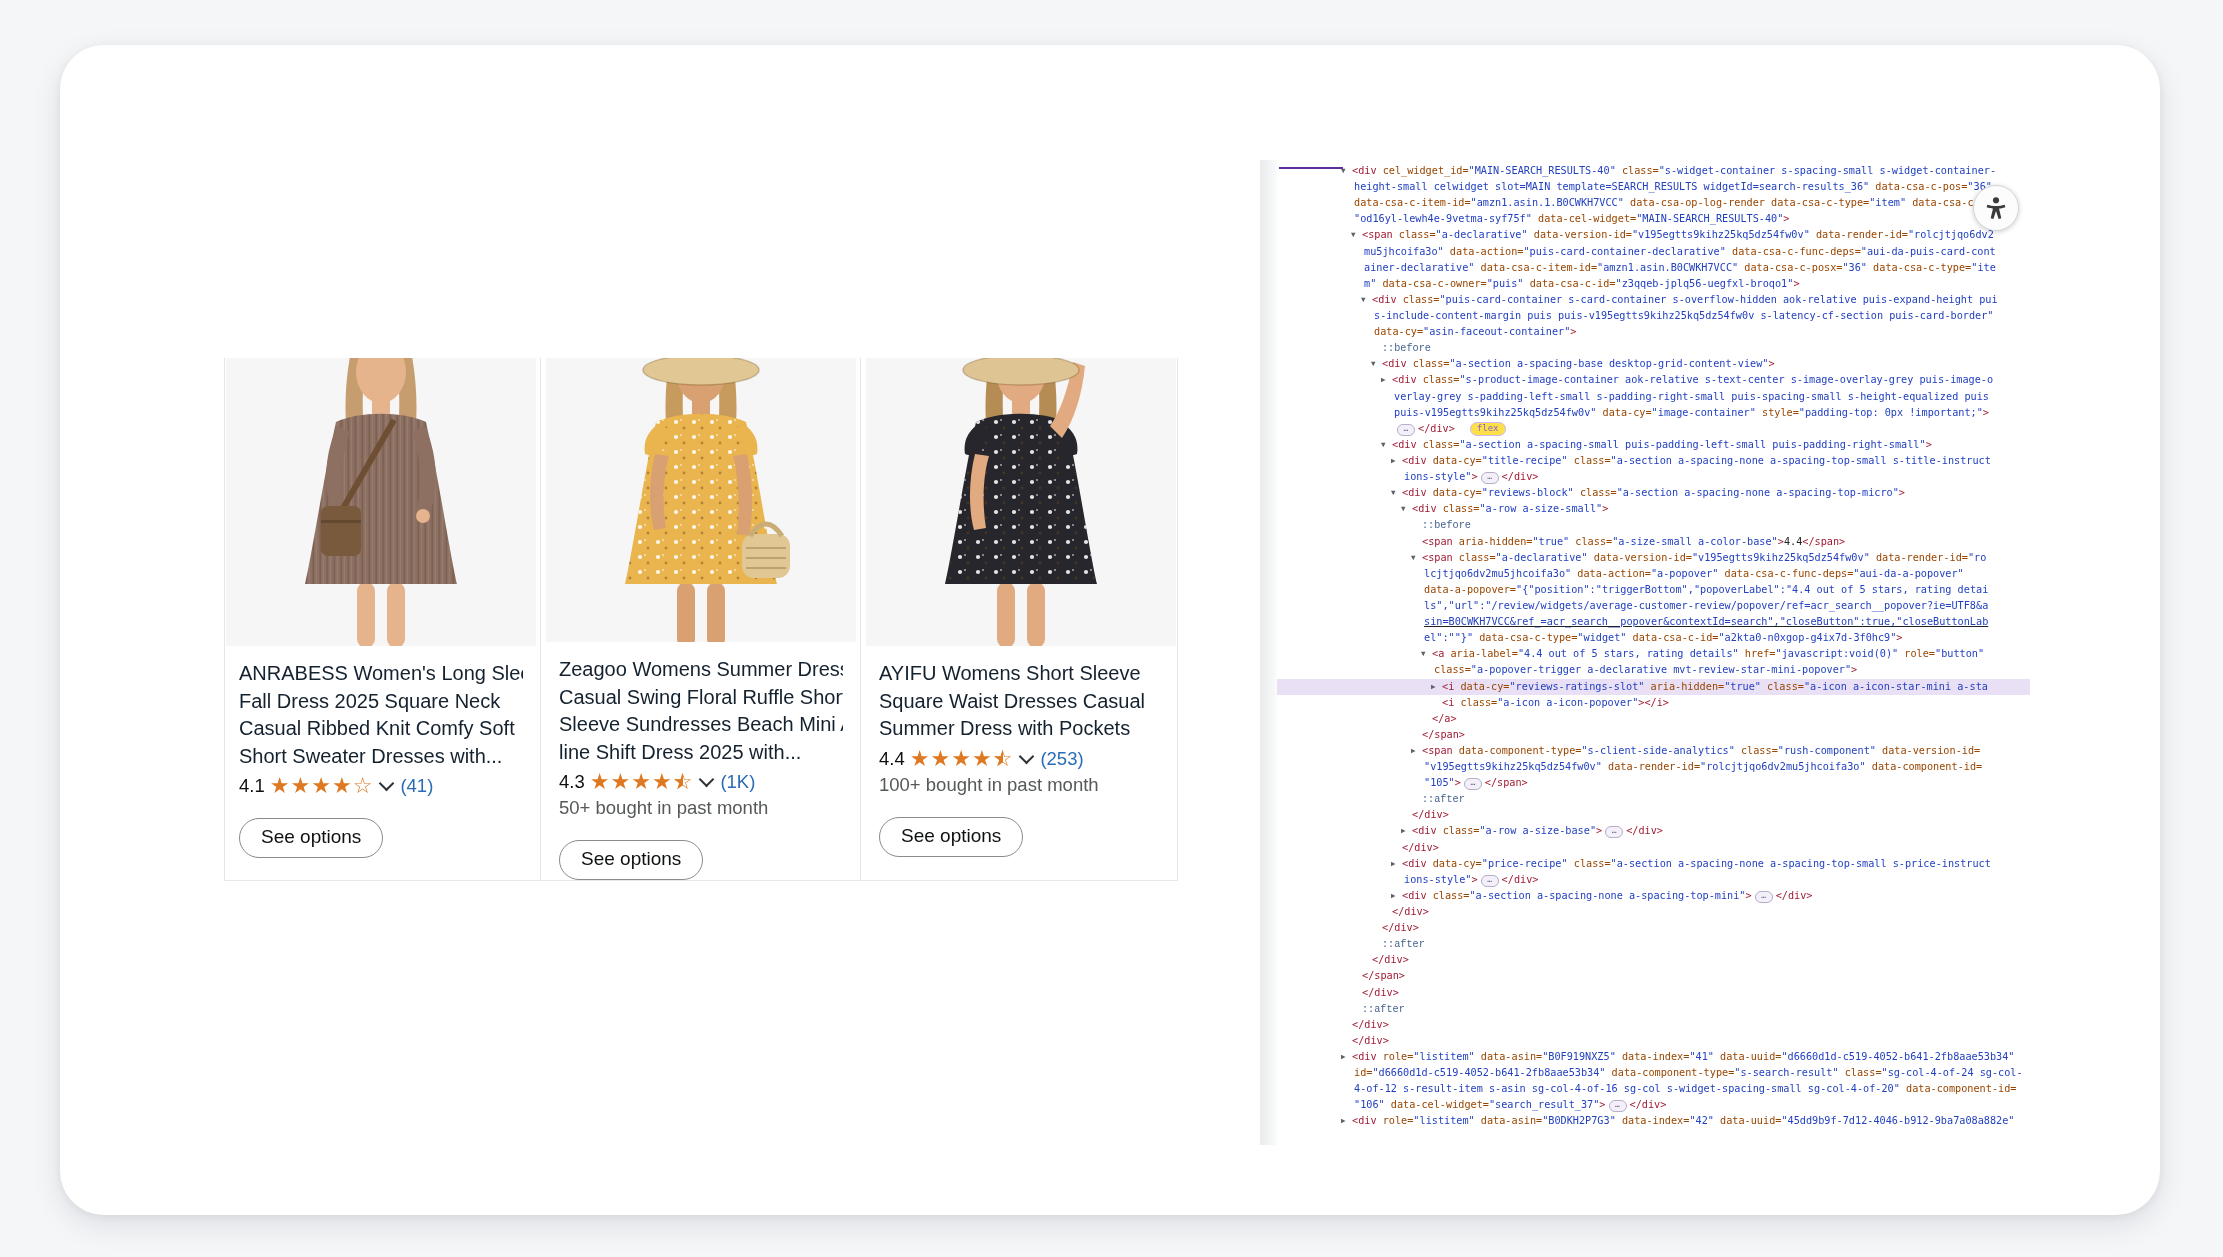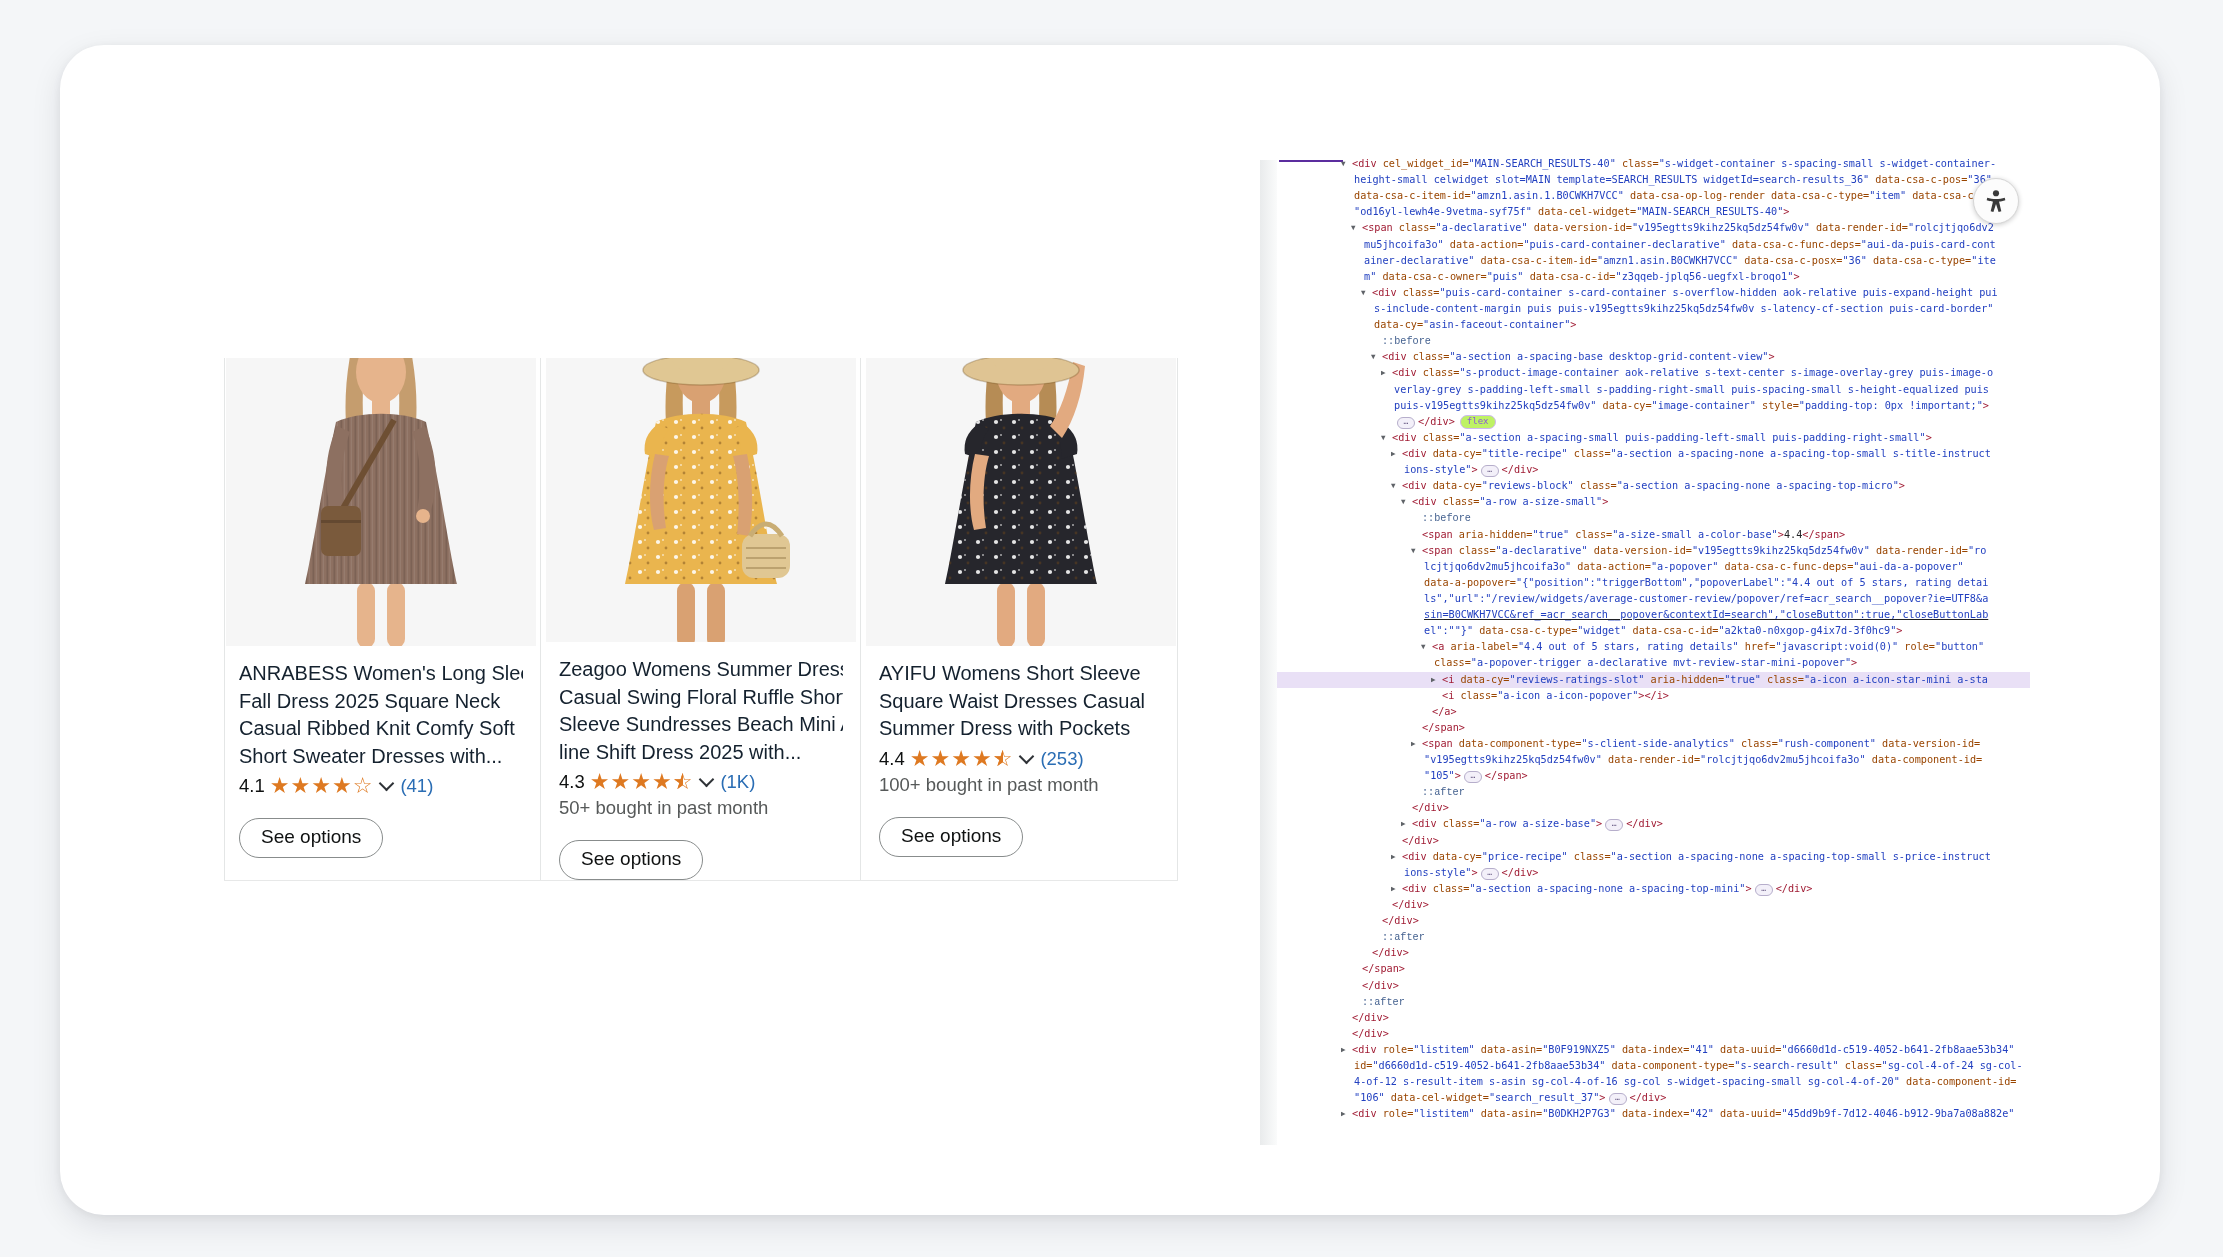--- a/index.html
+++ b/index.html
@@ -34,42 +34,42 @@
   .bought:empty{display:none;}
   .seebtn{
     margin-top:21px;display:inline-block;padding:7px 21px 9px 21px;
     font-size:19px;color:#0f1111;background:#fff;
     border:1.4px solid #888c8c;border-radius:22px;cursor:pointer;
     font-family:"Liberation Sans",sans-serif;
   }
   
   .devedge{position:absolute;left:1200px;top:115px;width:17px;height:985px;
     background:linear-gradient(90deg,#e9ebec,#fafbfb);}
-  .devwrap{position:absolute;left:1217px;top:108px;width:753px;height:985px;background:#fff;overflow:hidden;}
+  .devwrap{position:absolute;left:1217px;top:115px;width:753px;height:985px;background:#fff;overflow:hidden;}
   .dtlines{padding-top:3px;position:relative;}
   .cl{white-space:pre;height:16.12px;font-family:"DejaVu Sans Mono",monospace;
       font-size:10.2px;line-height:16.12px;color:#202124;cursor:default;}
   .cl.sel{background:#e9e0f6;}
   .arrow{color:#5f6368;font-size:7.5px;width:11px;display:inline-block;vertical-align:1px;cursor:pointer;}
   .tk-t{color:#a01b33;}
   .tk-a{color:#994500;}
   .tk-v{color:#2240c0;}
   .tk-d{color:#202124;}
   .tk-p{color:#44618f;font-family:Liberation Mono, monospace;}
   .tk-q{color:#80868b;font-style:italic;}
   .tk-l{color:#2240c0;}
   .pill{
     display:inline-block;min-width:16px;height:10px;margin:0 3px;
     border:1px solid #b6aecb;border-radius:6px;background:#f3f0f9;
     color:#6b5e87;font-size:8px;line-height:8px;text-align:center;
     vertical-align:1px;cursor:pointer;
   }
   .badge{
-    display:inline-block;margin-left:5px;padding:0 6px;height:12px;
-    border:1px solid #cdb8f0;border-radius:8px;background:#bef264;
+    display:inline-block;margin-left:15px;padding:0 6px;height:12px;
+    border:1px solid #cdb8f0;border-radius:8px;background:#fde047;
     color:#8a5cd6;font-size:9px;line-height:11px;vertical-align:1px;cursor:pointer;
   }
   .droplin{position:absolute;left:2px;top:7px;width:64px;height:2px;background:#5b2d9e;}
   .a11y{
     position:absolute;right:11px;top:25px;width:44px;height:44px;border-radius:50%;
     background:#fcfcfc;border:1px solid #d6d6d6;box-shadow:0 1px 5px rgba(0,0,0,.2);
     display:flex;align-items:center;justify-content:center;cursor:pointer;z-index:5;
   }
 </style>
 </head>

